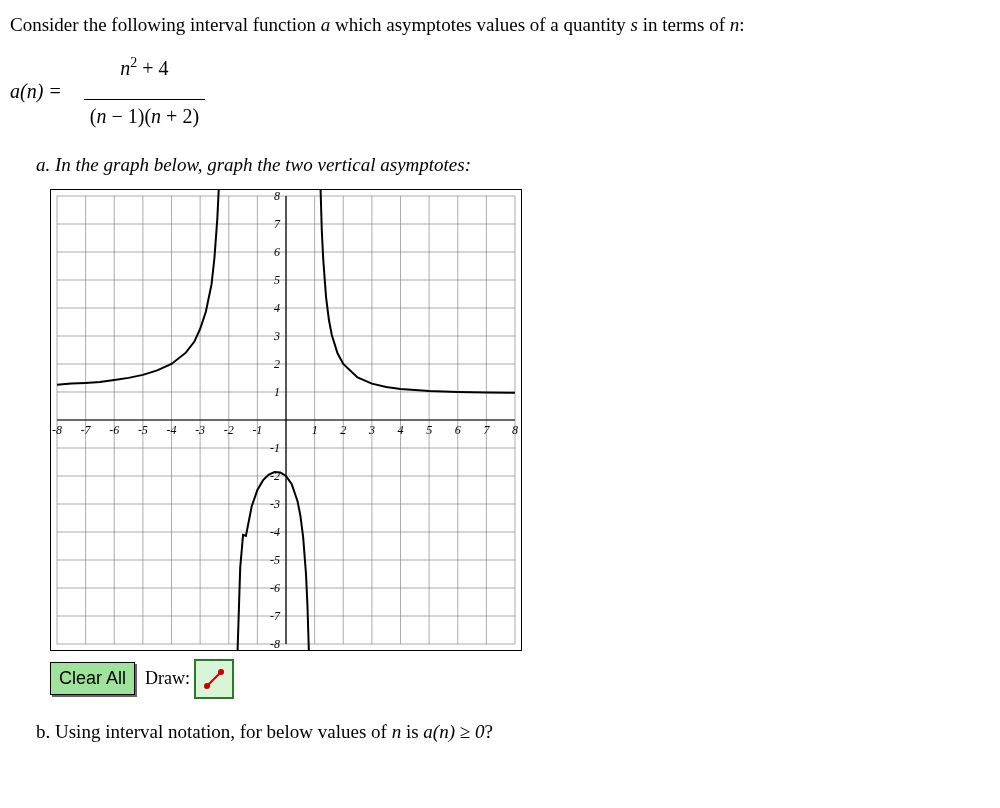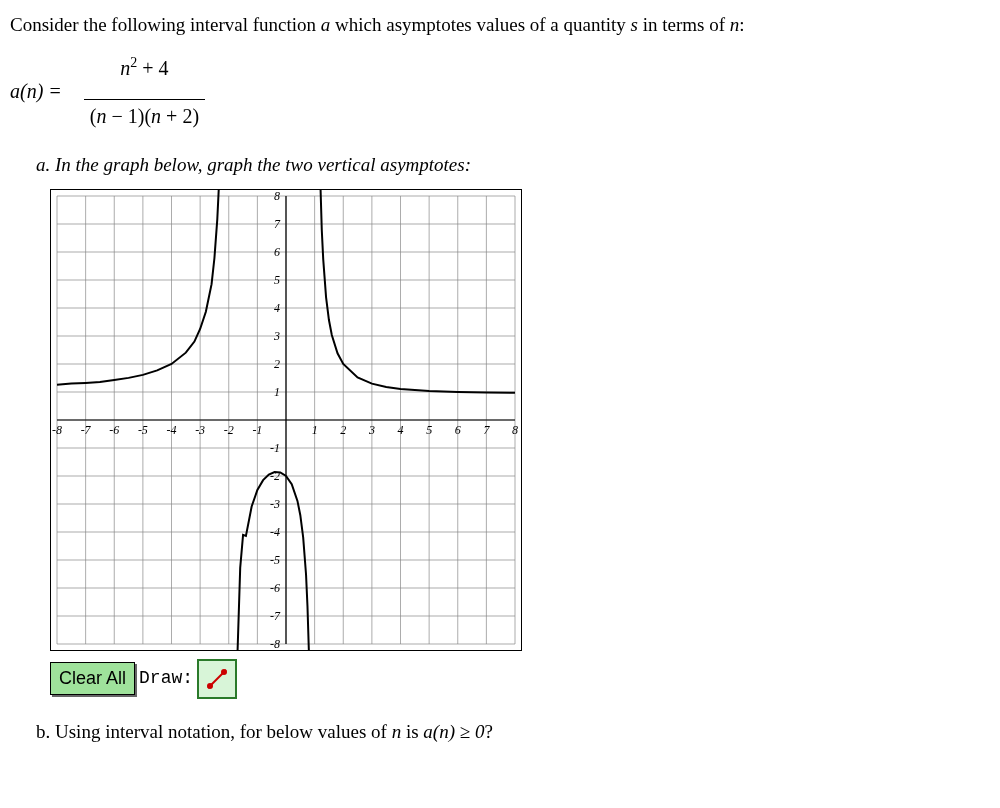--- a/index.html
+++ b/index.html
@@ -53,23 +53,23 @@
     display: inline-block;
     background: #9FE29B;
     border: 1px solid #000;
     padding: 3px 8px;
     font-family: Liberation Sans, sans-serif;
     font-size: 18px;
     box-shadow: 2px 2px 0 #666;
     cursor: pointer;
   }
   .draw-label {
-    font-family: Liberation Mono, monospace;
+    font-family: Liberation Serif, serif;
     font-size: 18px;
-    margin-left: 0;
+    margin-left: 6px;
   }
   .tool-btn {
     width: 36px;
     height: 36px;
     border: 2px solid #2a7a2a;
     background: #d8f5d8;
     display: inline-flex;
     align-items: center;
     justify-content: center;
     cursor: pointer;

